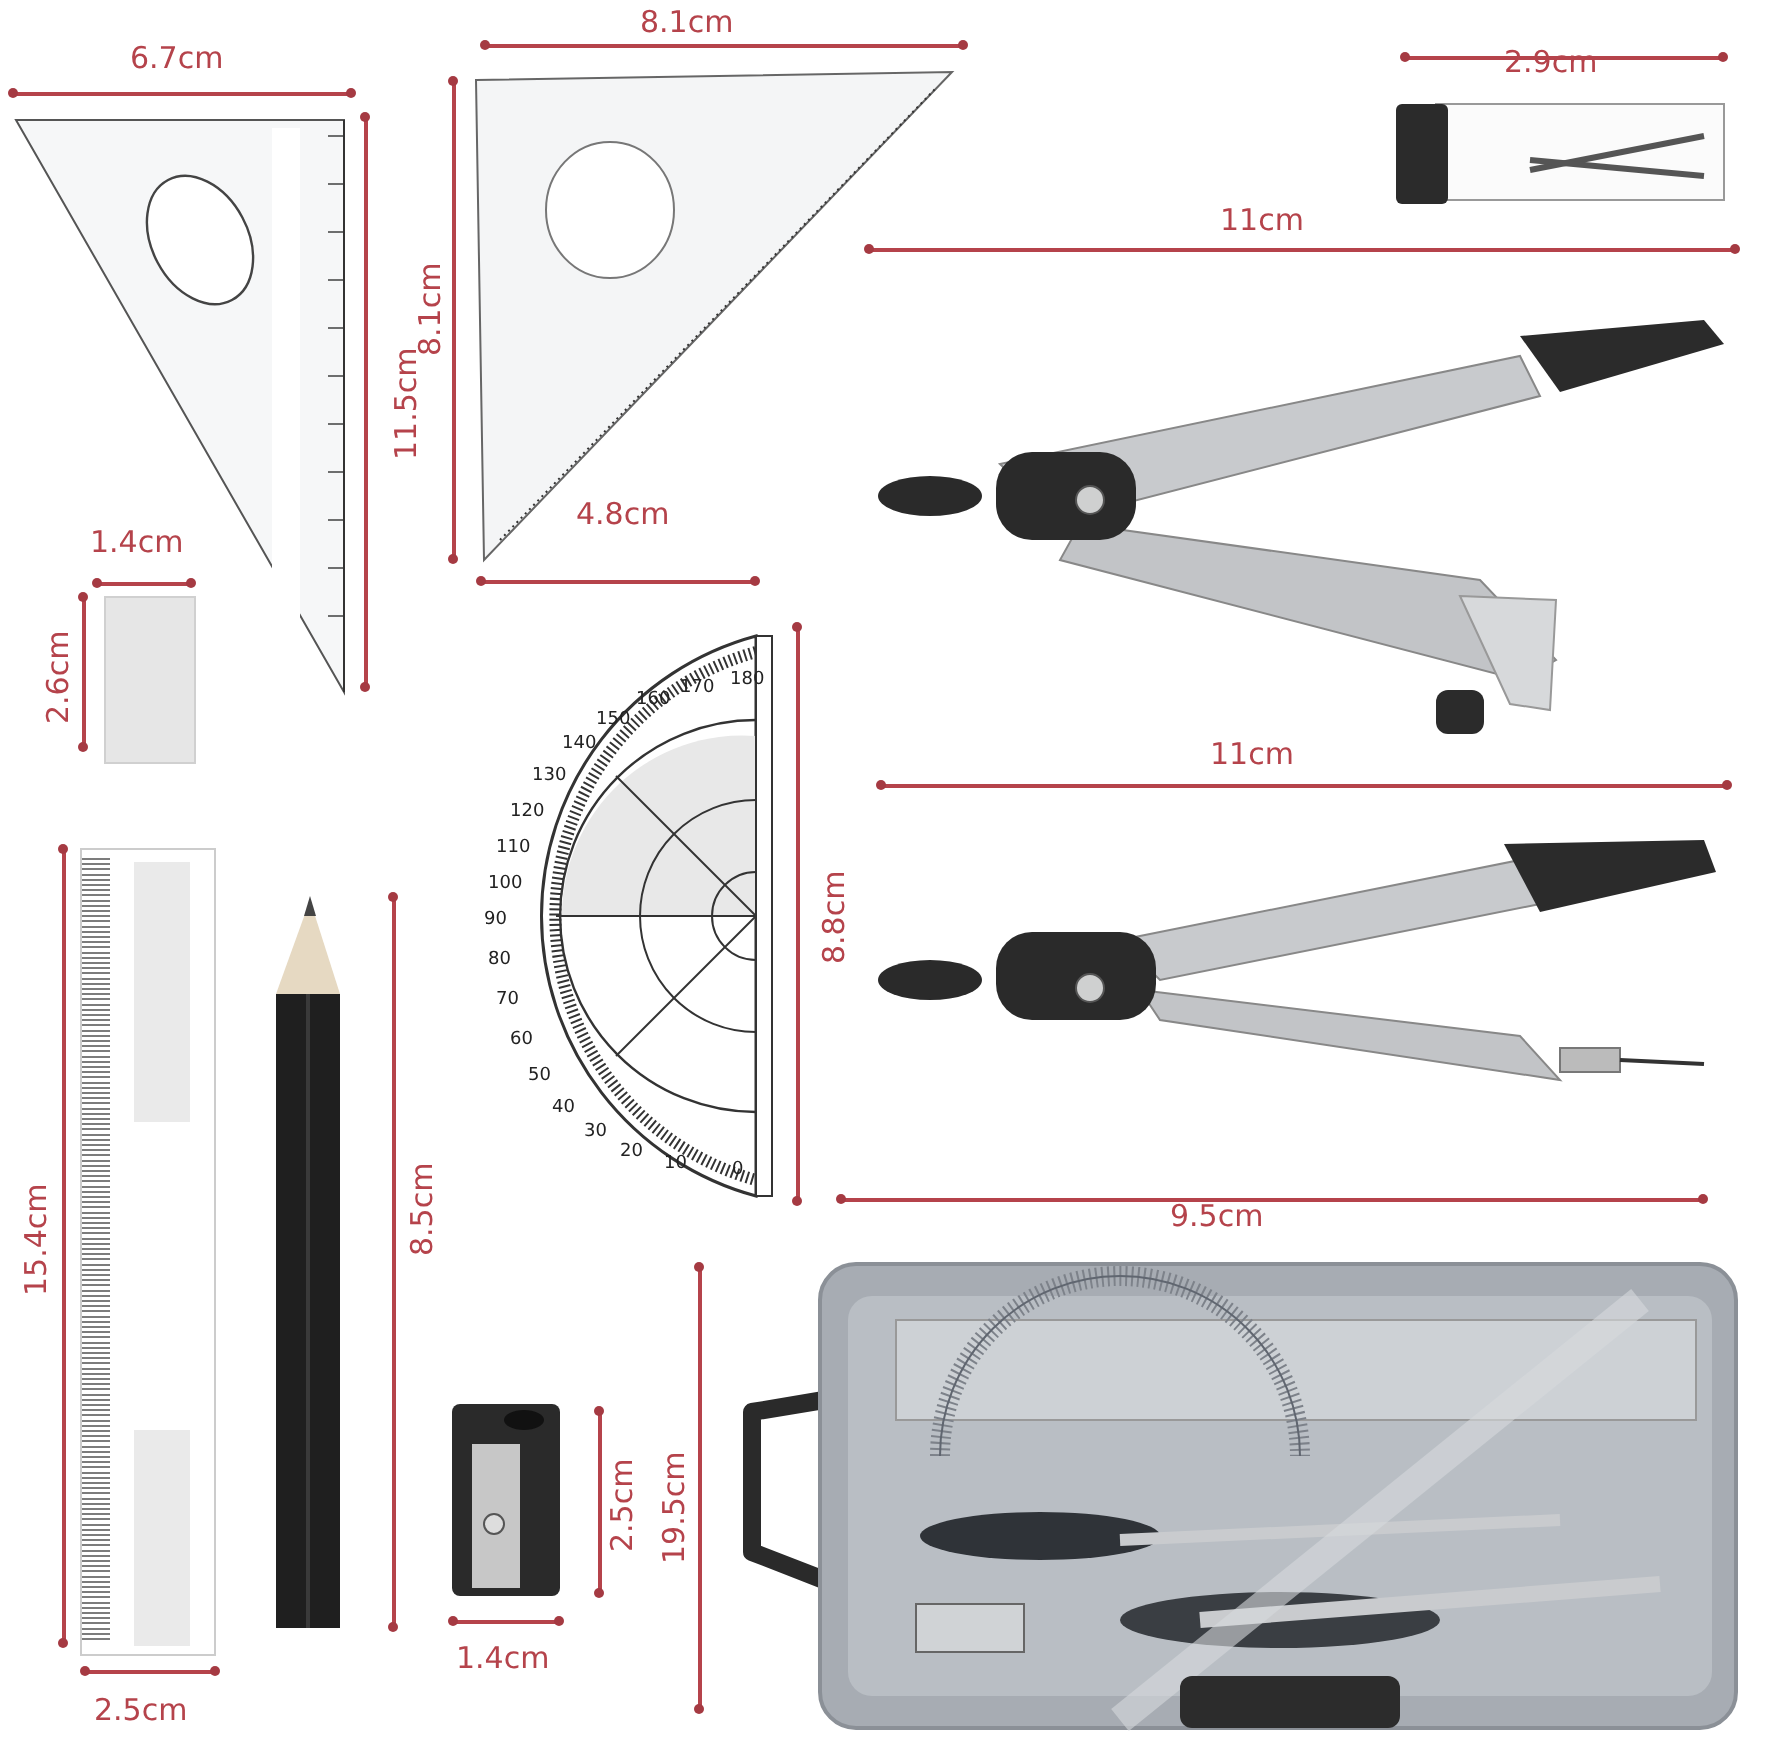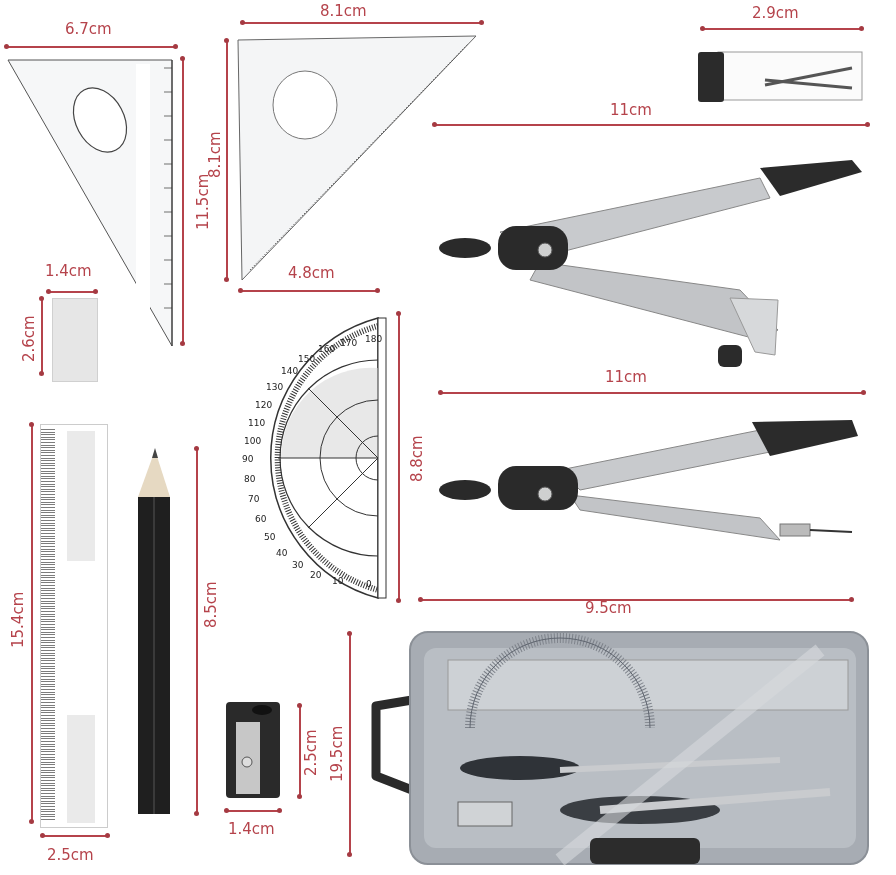--- a/index.html
+++ b/index.html
@@ -47,26 +47,26 @@
 <div>
   <div class="lbl" style="left:320px;top:4px">8.1cm</div>
   <div class="hline" style="left:242px;top:22px;width:240px"></div>
   <svg width="896" height="875" style="left:0;top:0">
     <polygon points="238,40 476,36 242,280" fill="#f4f5f6" stroke="#666" stroke-width="1"></polygon>
     <ellipse cx="305" cy="105" rx="32" ry="34" fill="#fff" stroke="#777" stroke-width="1"></ellipse>
     <line x1="250" y1="270" x2="468" y2="44" stroke="#333" stroke-width="1" stroke-dasharray="1 2"></line>
   </svg>
   <div class="vline" style="left:226px;top:40px;height:240px"></div>
   <div class="vlbl" style="left:208px;top:178px">8.1cm</div>
-  <div class="lbl" style="left:288px;top:266px">4.8cm</div>
+  <div class="lbl" style="left:288px;top:250px">4.8cm</div>
   <div class="hline" style="left:240px;top:290px;width:138px"></div>
 </div>
 
 <div>
-  <div class="lbl" style="left:752px;top:6px">2.9cm</div>
+  <div class="lbl" style="left:752px;top:24px">2.9cm</div>
   <div class="hline" style="left:702px;top:28px;width:160px"></div>
   <svg width="896" height="875" style="left:0;top:0">
     <rect x="718" y="52" width="144" height="48" fill="#fbfbfb" stroke="#999" stroke-width="1"></rect>
     <rect x="698" y="52" width="26" height="50" rx="3" fill="#2b2b2b"></rect>
     <line x1="765" y1="85" x2="852" y2="68" stroke="#555" stroke-width="3"></line>
     <line x1="765" y1="80" x2="852" y2="88" stroke="#555" stroke-width="3"></line>
   </svg>
 </div>
 
 <div>

